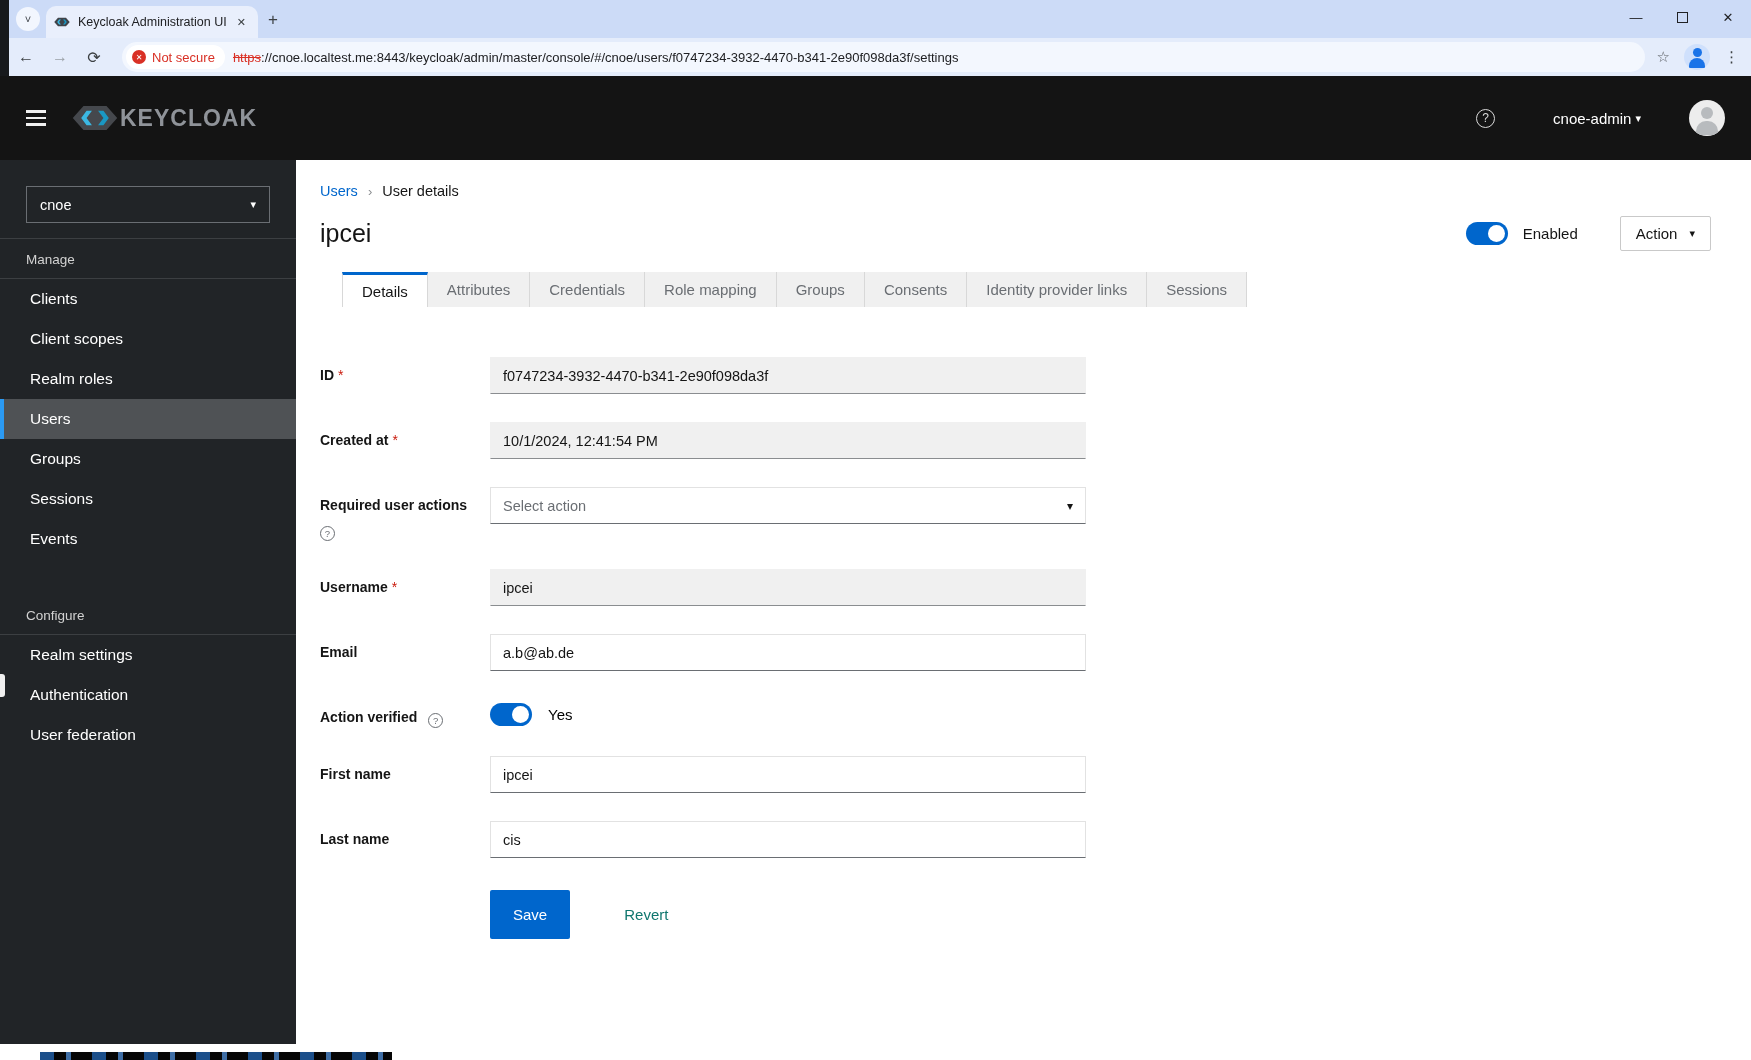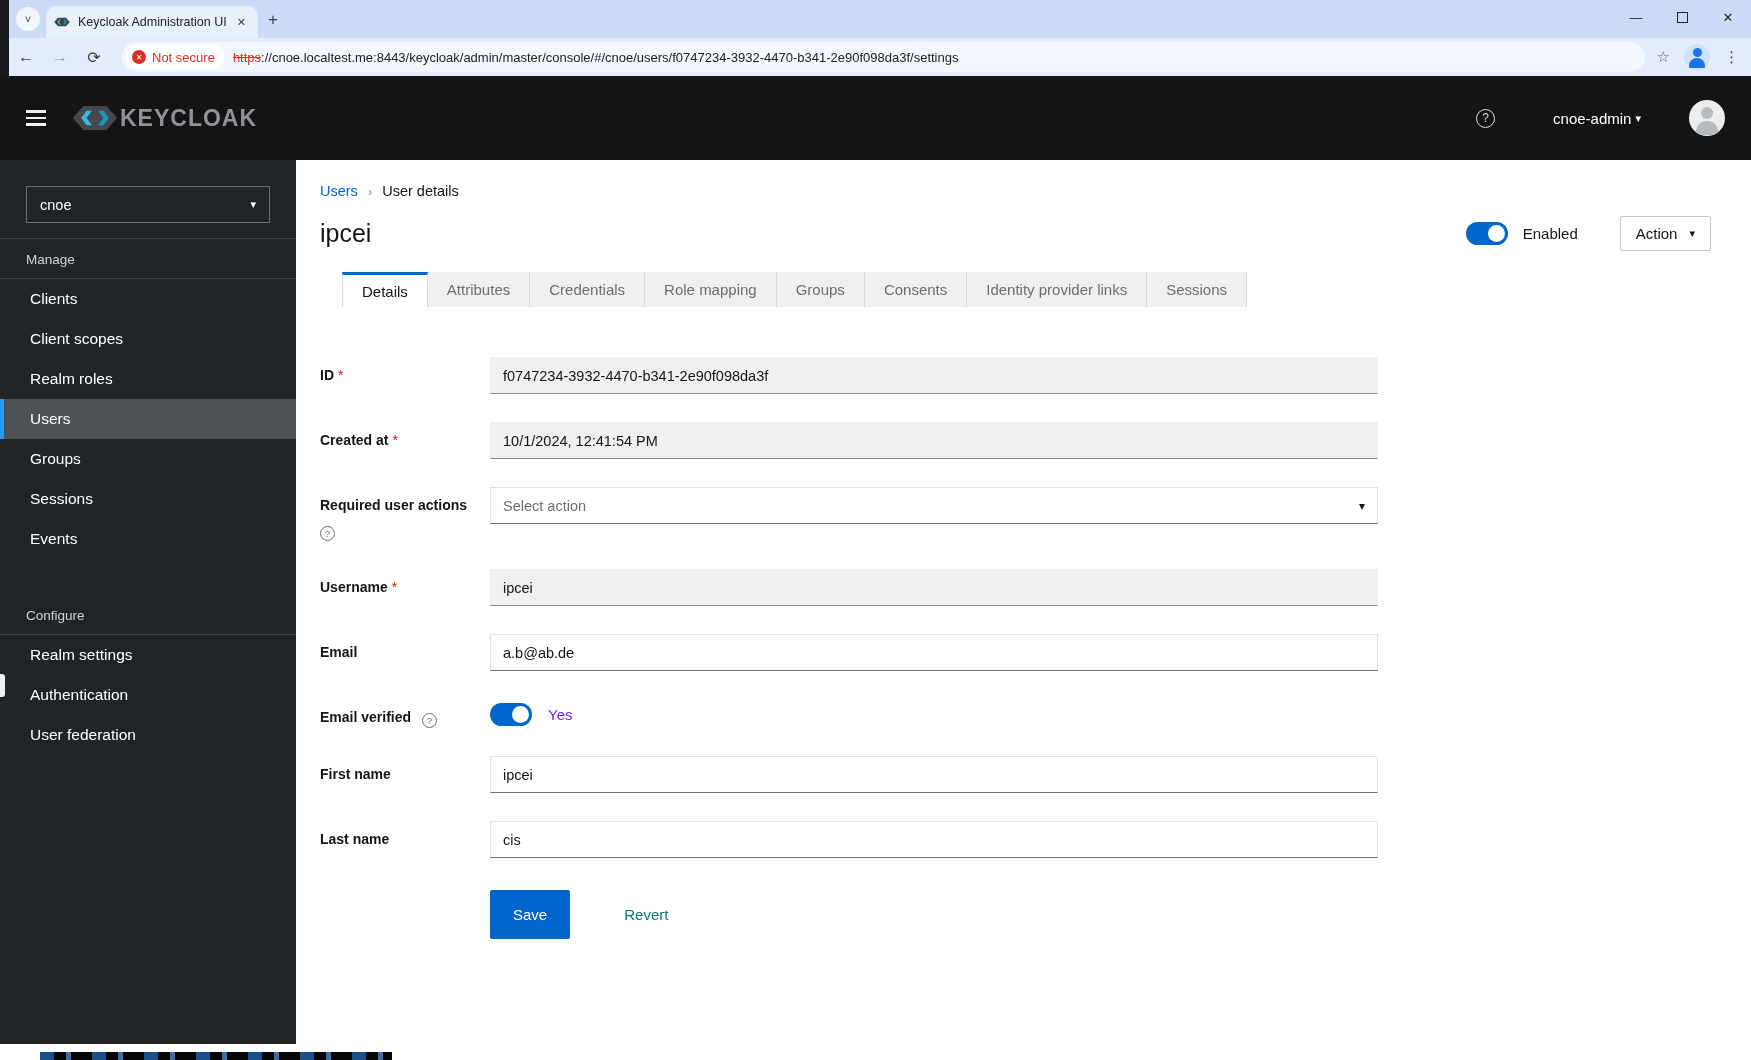--- a/index.html
+++ b/index.html
@@ -104,31 +104,31 @@
                 border-left:1px solid #d8d8d8; }
 
   .form { margin-top:50px; }
   .form-row { display:flex; margin-bottom:28px; }
   .label-col { width:170px; padding-top:10px; font-size:14px; font-weight:bold; color:#151515; }
   .req { color:#c9190b; margin-left:4px; font-weight:normal; }
   .help-q { display:inline-flex; width:15px; height:15px; border:1px solid #6a6e73; border-radius:50%;
             color:#6a6e73; font-size:9.5px; align-items:center; justify-content:center;
             font-weight:normal; vertical-align:-2px; }
   .label-help-below { display:block; margin-top:9px; }
-  .input-col { width:888px; }
+  .input-col { width:596px; }
   .text-input { width:100%; height:37px; padding:0 12px; font-size:14.5px; color:#151515;
                 font-family:"Liberation Sans", sans-serif; background:#fff;
                 border:1px solid #e2e2e2; border-bottom:1.5px solid #6a6e73; outline:none; }
   .text-input.readonly { background:#f0f0f0; border-color:#f0f0f0; border-bottom:1.5px solid #8a8d90; }
   .select-box { width:100%; height:37px; padding:0 12px; font-size:14.5px; color:#6a6e73;
                 background:#fff; border:1px solid #e2e2e2; border-bottom:1.5px solid #6a6e73;
                 display:flex; align-items:center; justify-content:space-between; }
   .select-box .caret { color:#151515; font-size:12px; }
   .switch-row { display:flex; align-items:center; gap:16px; padding-top:4px; }
-  .switch-state { font-size:15px; color:#6d28d9; }
+  .switch-state { font-size:15px; color:#000000; }
   .form-actions { margin-top:32px; display:flex; align-items:center; }
   .save-btn { background:#0066cc; color:#fff; border:none; font-size:15px; padding:16px 23px;
               border-radius:2px; font-family:"Liberation Sans", sans-serif; }
   .revert-link { color:#0f766e; font-size:15px; margin-left:54px; text-decoration:none; }
 
   .bottom-artifact { position:absolute; left:40px; bottom:0; width:352px; height:8px; background:#060606;
       background-image:repeating-linear-gradient(90deg,#1c4f8a 0 14px,#060606 14px 26px,#3f6ea5 26px 31px,#060606 31px 52px); }
 </style>
 </head>
 <body>
@@ -299,21 +299,21 @@
       <div class="label-col">
         <span>Email</span>
       </div>
       <div class="input-col">
         <input class="text-input" value="a.b@ab.de" style="">
       </div>
     </div>
 
     <div class="form-row">
       <div class="label-col">
-        <span>Email verified</span>
+        <span>Action verified</span>
         <span class="help-q" style="margin-left:7px;">?</span>
       </div>
       <div class="input-col">
         <div class="switch-row">
           <div class="switch"></div>
           <span class="switch-state">Yes</span>
         </div>
       </div>
     </div>
 

